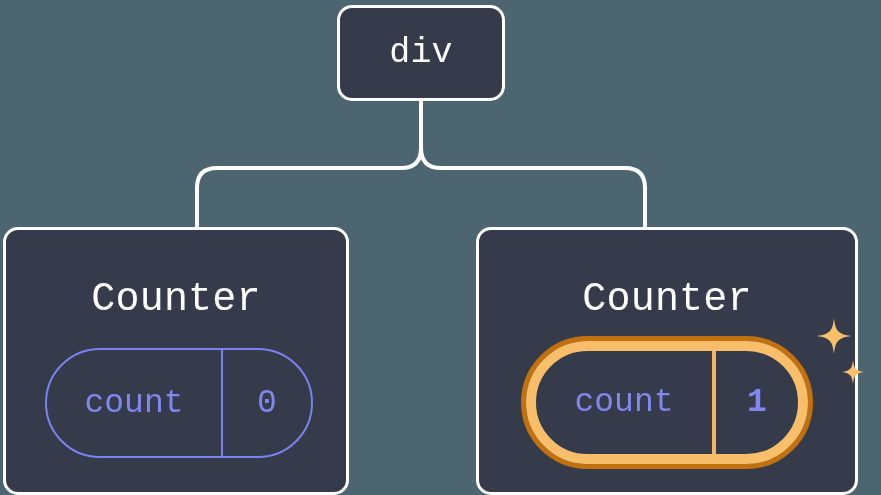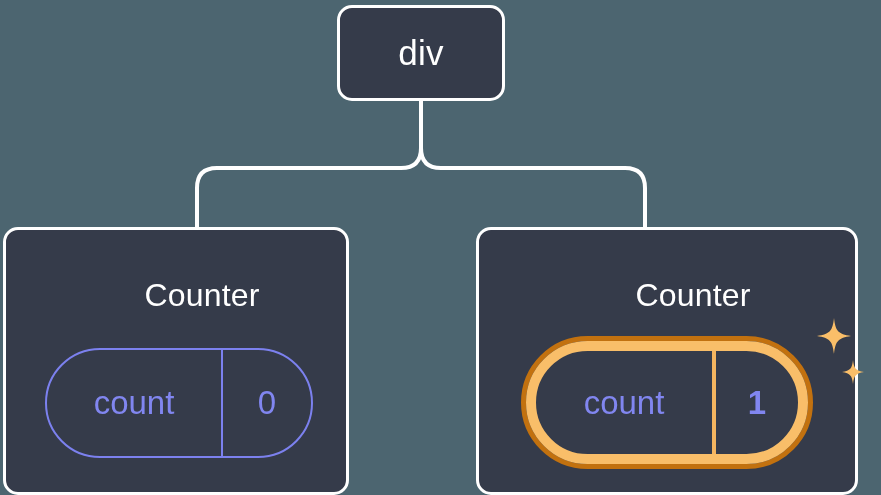--- a/index.html
+++ b/index.html
@@ -10,20 +10,21 @@
     width: 881px;
     height: 495px;
     background: #4c6570;
     font-family: "Liberation Sans", sans-serif;
     overflow: hidden;
   }
   #stage {
     position: relative;
     width: 881px;
     height: 495px;
+    font-family: Liberation Mono, monospace;
   }
 
   
   #connectors {
     position: absolute;
     left: 0; top: 0;
     width: 881px;
     height: 495px;
   }
 
@@ -67,23 +68,22 @@
     border-bottom-right-radius: 15px;
   }
 
   .counter-title {
     position: absolute;
     left: 0;
     top: 47px;
     width: 100%;
     text-align: center;
     color: #ffffff;
-    font-size: 32px;
+    font-size: 40px;
     letter-spacing: 0.2px;
-    margin-left: 26px;
   }
 
   
   .pill {
     position: absolute;
     box-sizing: border-box;
     display: flex;
     align-items: stretch;
   }
   #pill-left {

